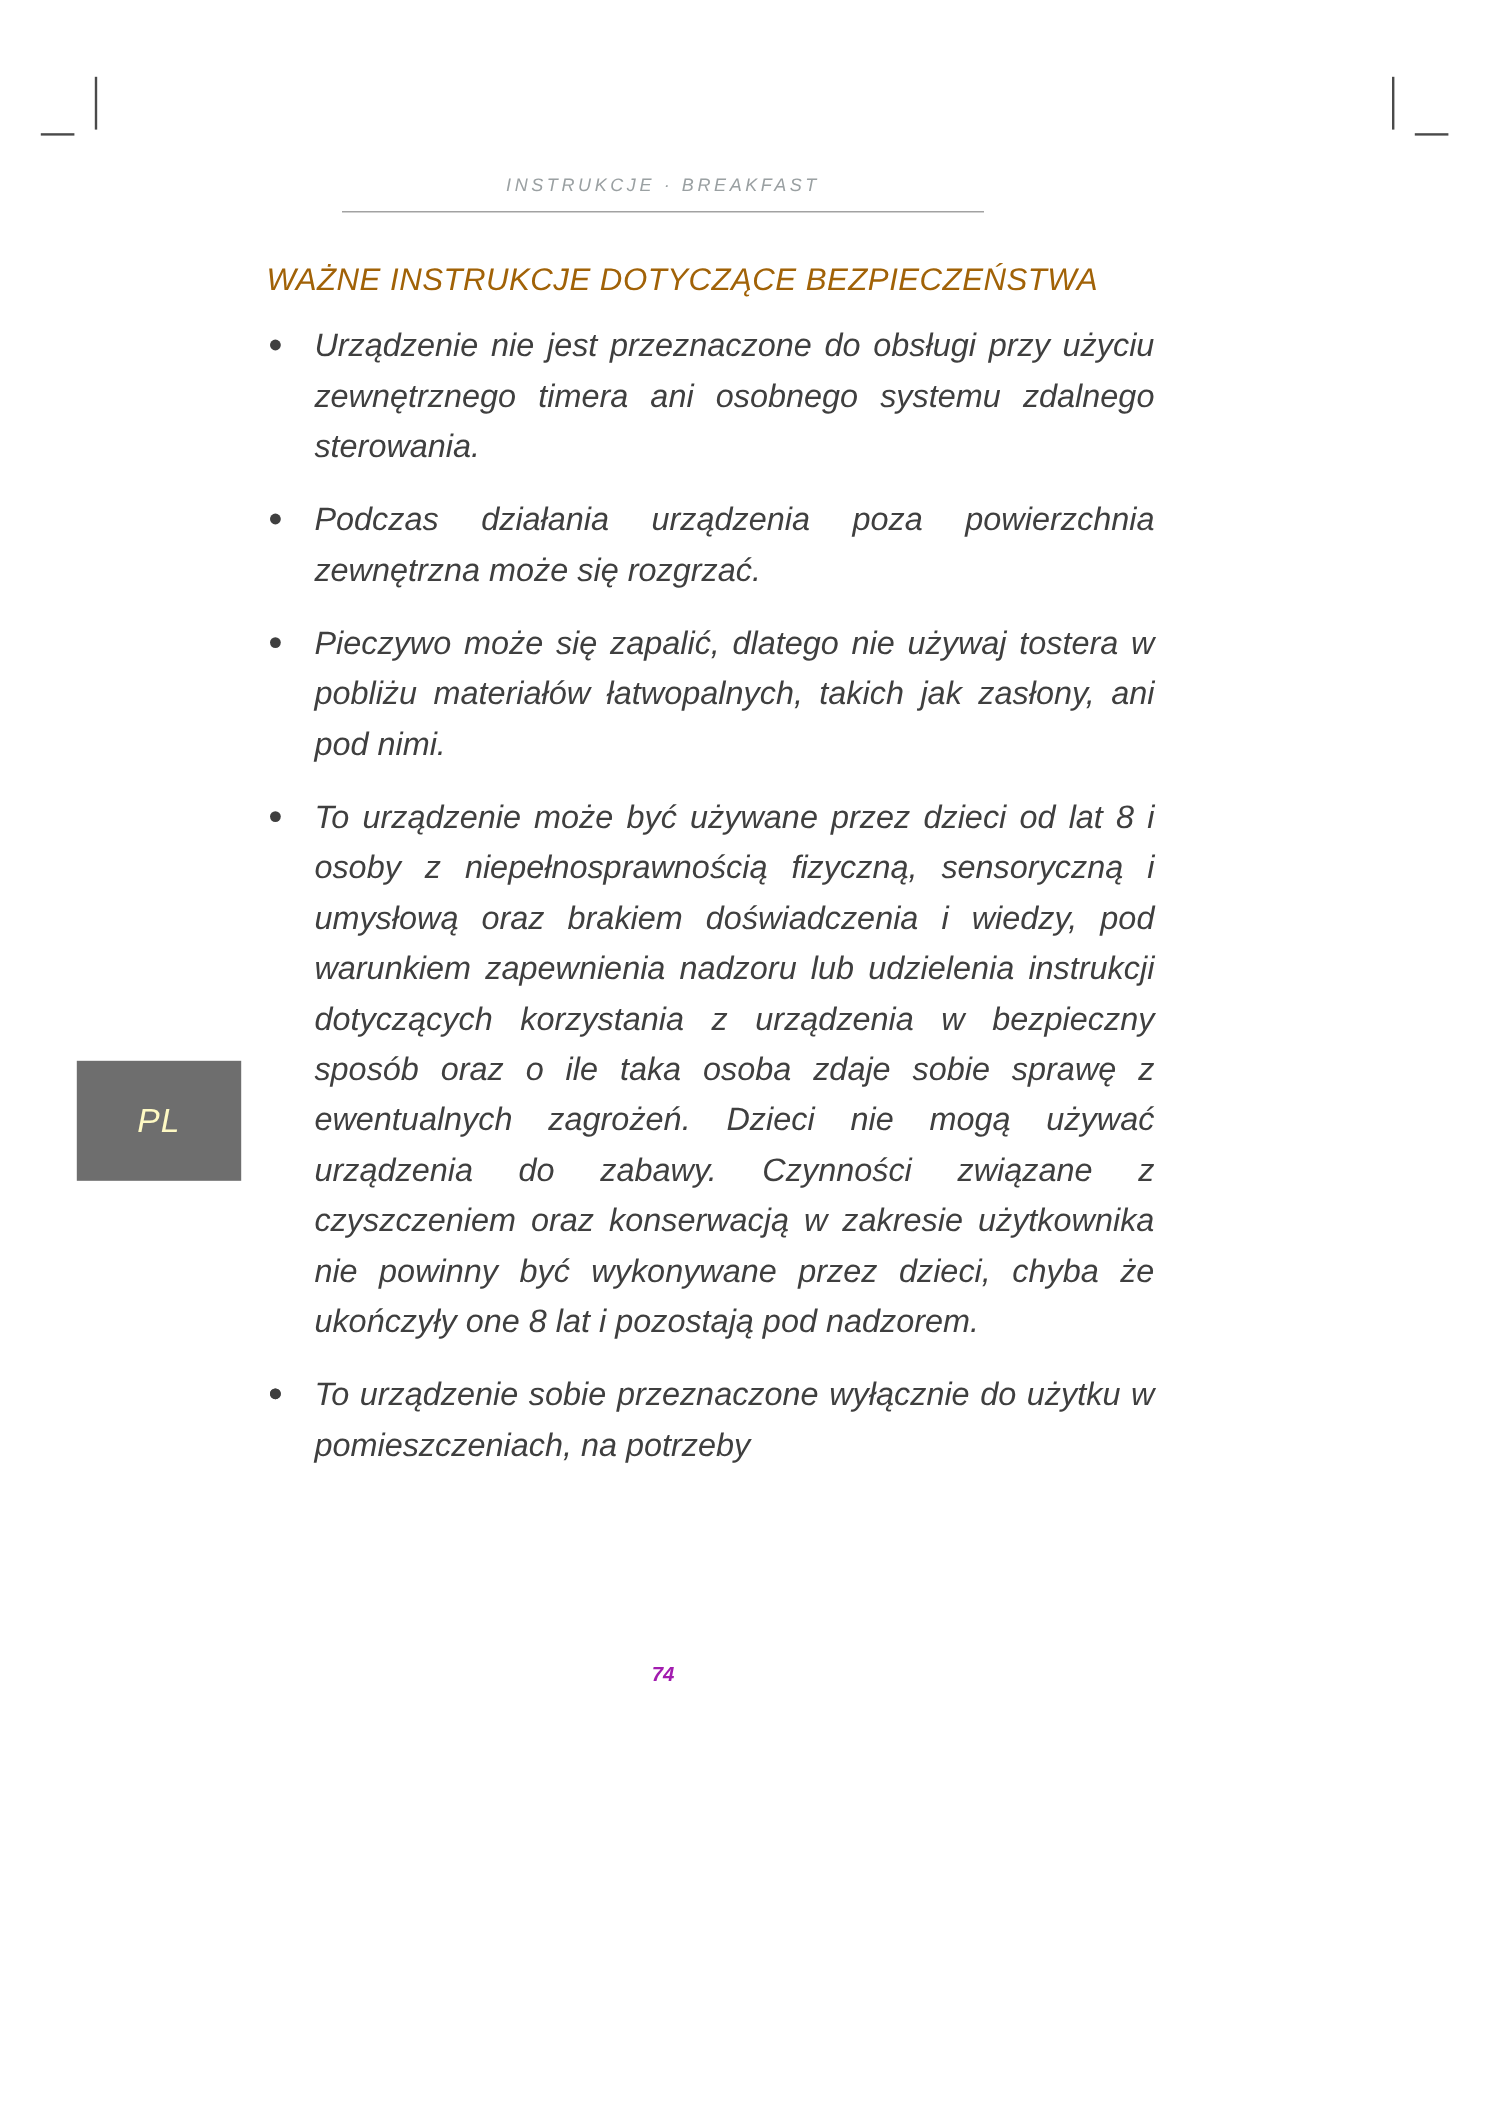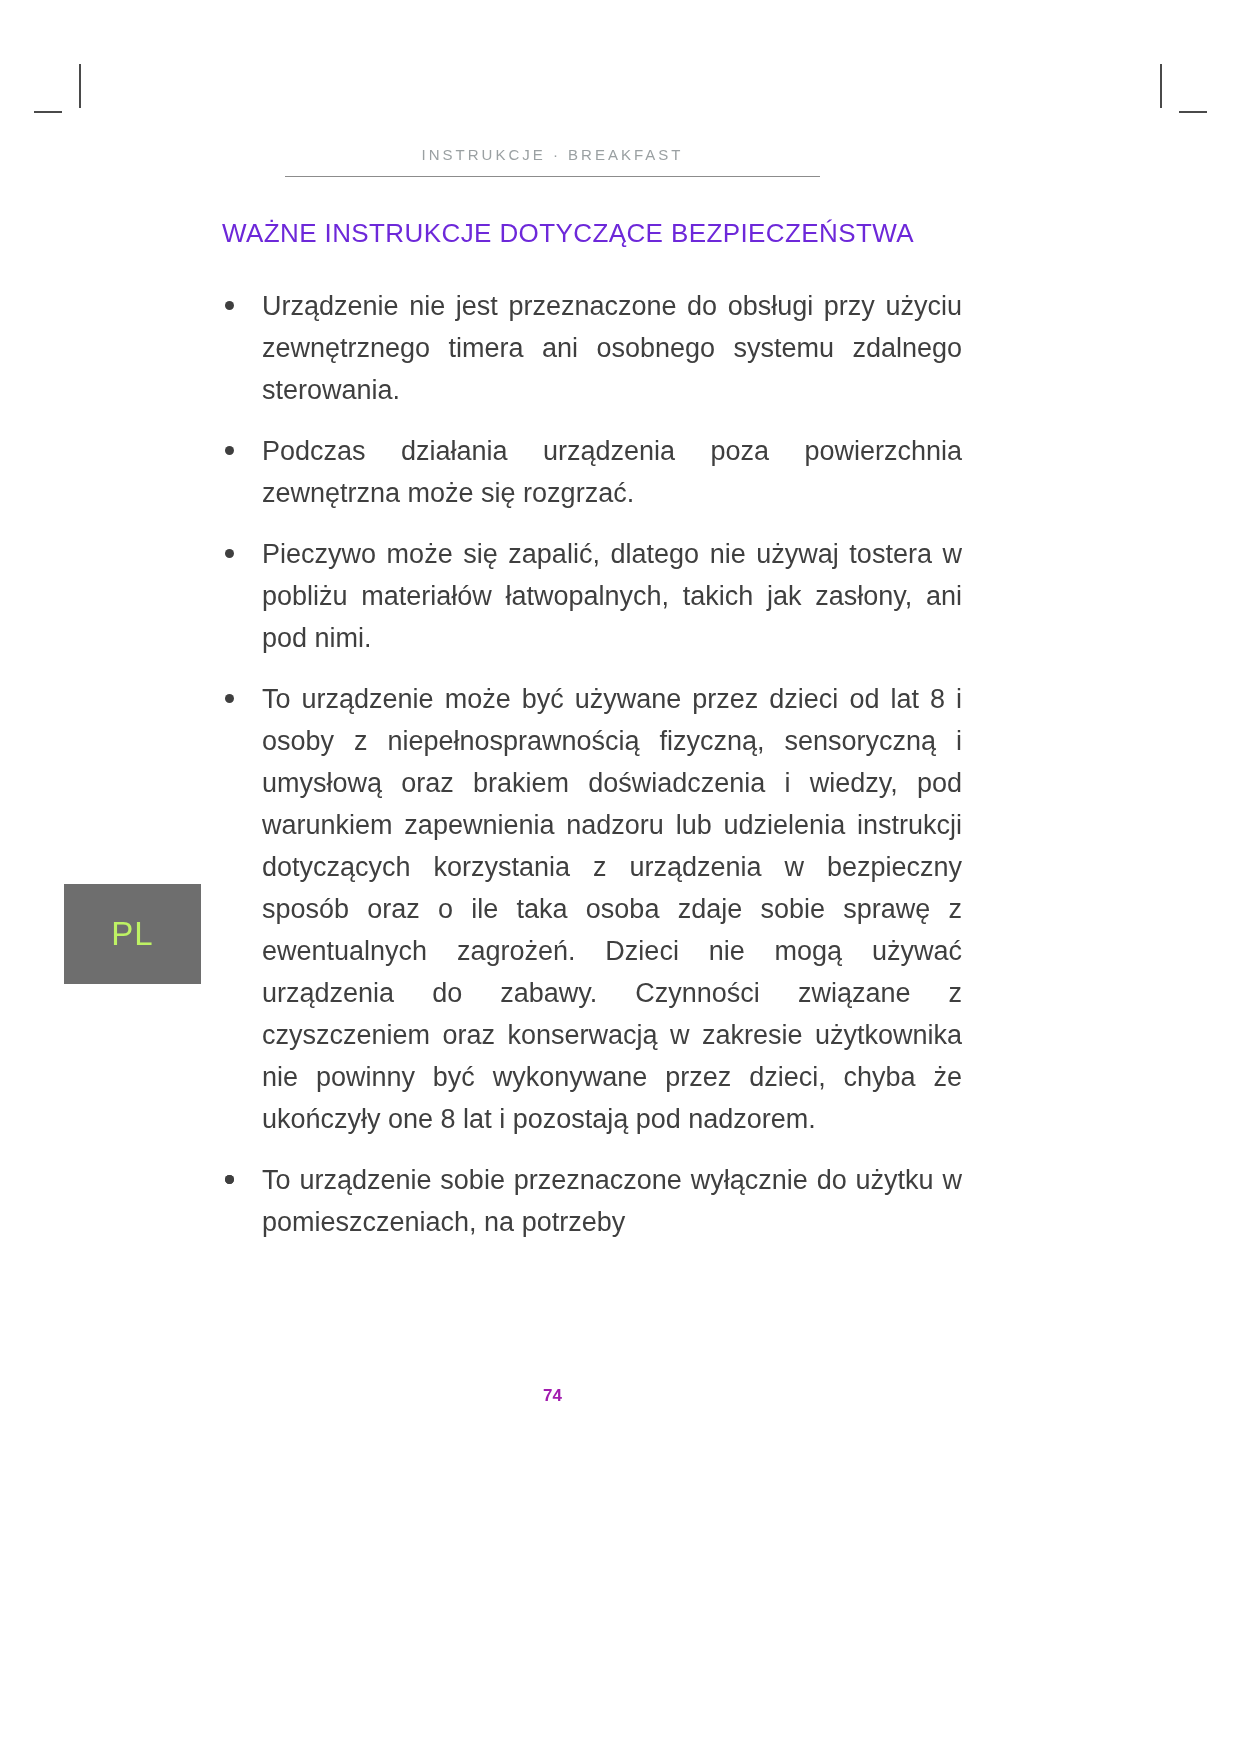--- a/index.html
+++ b/index.html
@@ -8,20 +8,21 @@
     background: #ffffff;
   }
   .page {
     position: relative;
     width: 1241px;
     height: 1476px;
     background: #ffffff;
     overflow: hidden;
     font-family: "Liberation Sans", "DejaVu Sans", sans-serif;
     color: #3f3f3f;
+    font-style: italic;
   }
   
   .crop {
     position: absolute;
     background: #4a4a4a;
   }
   .crop.v { width: 2px; height: 44px; }
   .crop.h { width: 28px; height: 2px; }
   .crop.tl-v { left: 79px;  top: 64px; }
   .crop.tl-h { left: 34px;  top: 111px; }
@@ -56,22 +57,22 @@
   .content {
     position: absolute;
     left: 222px;
     top: 218px;
     width: 740px;
   }
   .section-title {
     font-size: 26px;
     font-weight: 400;
     letter-spacing: 0.4px;
-    color: #6d28d9;
-    margin: 0 0 36px 0;
+    color: #a16207;
+    margin: 0 0 18px 0;
     white-space: nowrap;
   }
   ul.bullets {
     list-style: none;
     margin: 0;
     padding: 0;
   }
   ul.bullets li {
     position: relative;
     padding-left: 40px;
@@ -98,22 +99,22 @@
     left: 64px;
     top: 884px;
     width: 137px;
     height: 100px;
     background: #6e6e6e;
     display: flex;
     align-items: center;
     justify-content: center;
   }
   .pl-tab span {
-    color: #bef264;
-    font-size: 33px;
+    color: #fef9c3;
+    font-size: 28px;
     letter-spacing: 1px;
   }
 
   
   .page-number {
     position: absolute;
     left: 285px;
     top: 1386px;
     width: 535px;
     text-align: center;

